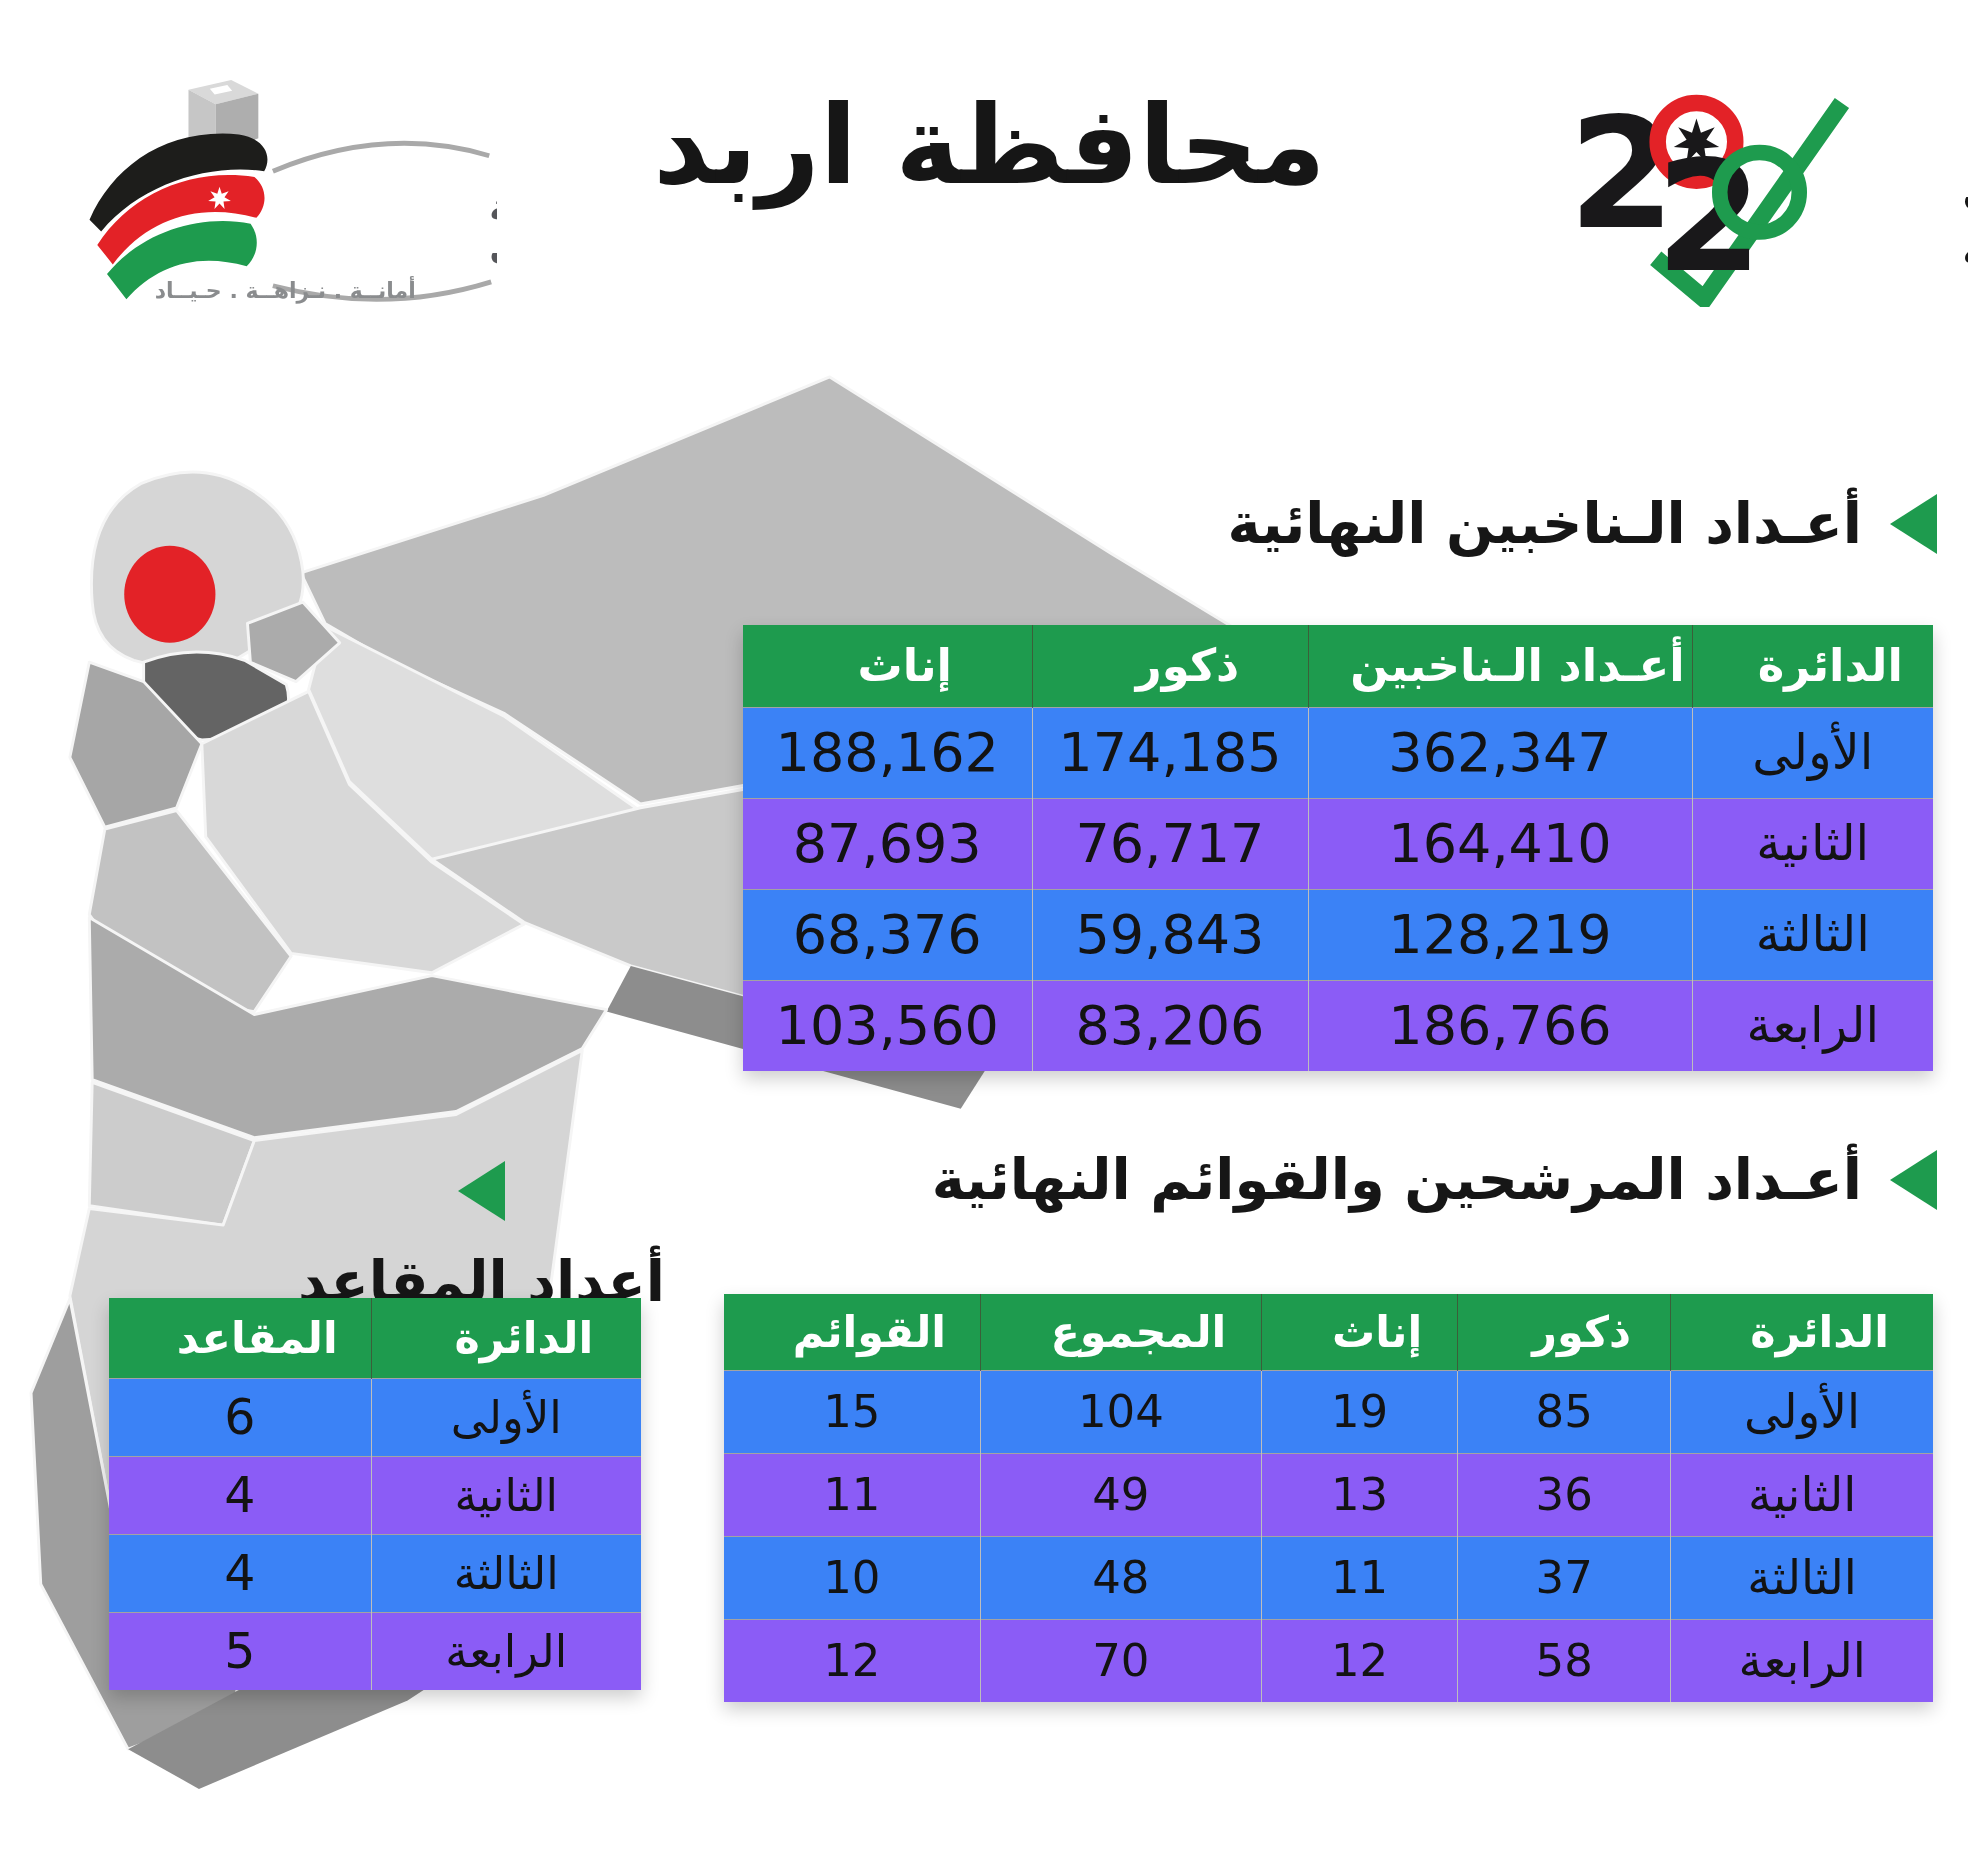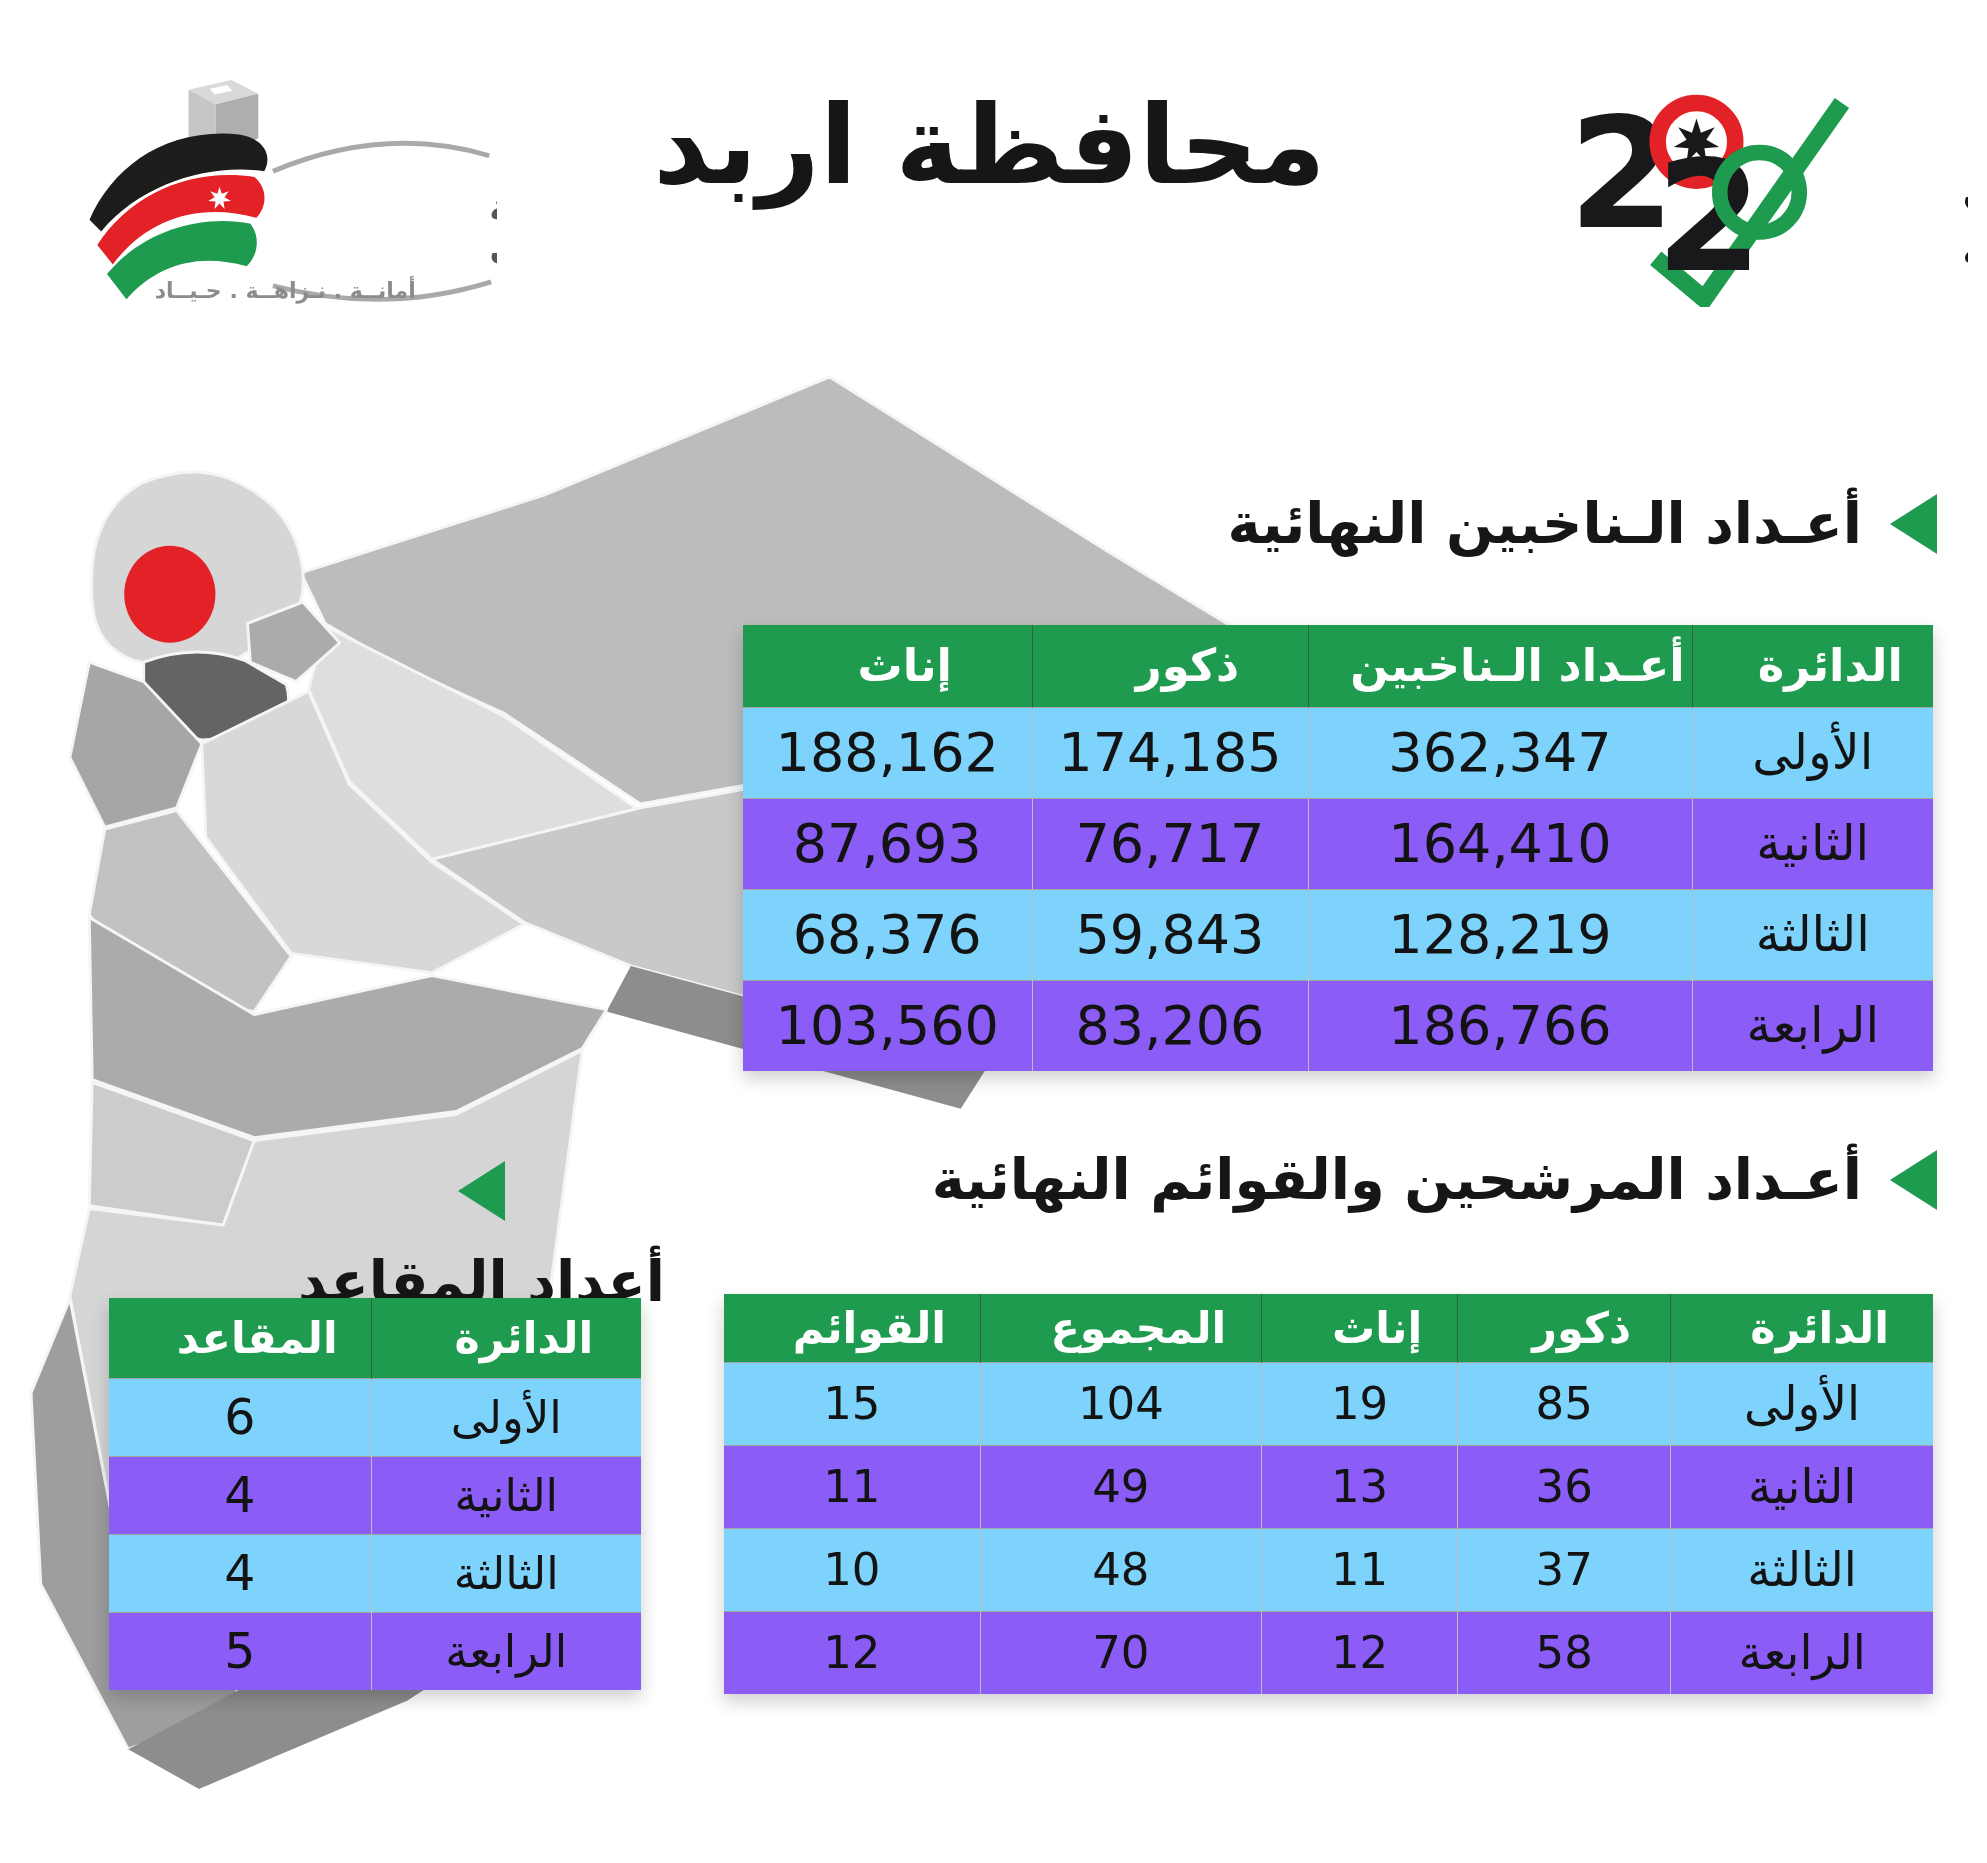--- a/index.html
+++ b/index.html
@@ -35,34 +35,34 @@
   }
   .sec .txt{ font-size:56px; font-weight:bold; color:#161616; white-space:nowrap; }
   .sec1{ top:491px;  right:50px; }
   .sec2{ top:1147px; right:50px; }
   .sec3{ top:1161px; right:1322px;flex-direction:column; }
 
   
   .table-wrap{ position:absolute; box-shadow:0 7.8px 17.5px rgba(0,0,0,0.20); background:#fff; }
   table{ border-collapse:collapse; table-layout:fixed; direction:rtl; width:100%; }
   th{ background:var(--green); color:#fff; font-weight:bold; text-align:center; vertical-align:middle;padding-left:36px; }
-  td{ text-align:center; vertical-align:middle; background:#7dd3fc; color:#131313; }
+  td{ text-align:center; vertical-align:middle; background:#3b82f6; color:#131313; }
   tr.alt td{ background:#8b5cf6; }
   td.dist{ font-weight:normal; }
   th:not(:last-child){ border-left:1.9px solid rgba(84,46,40,0.55); }
   td:not(:last-child){ border-left:1.9px solid #bdbdbd; }
   tbody tr td{ border-top:1.9px solid #a3a3a3; }
 
   .t1{ left:743px; top:625px;  width:1190px; }
   .t1 th{ height:82px; font-size:45px; }
   .t1 td{ height:91px; font-size:54px; }
   .t1 td.dist{ font-size:49px; }
 
   .t2{ left:724px; top:1294px; width:1209px; }
-  .t2 th{ height:68px; font-size:43px; }
+  .t2 th{ height:76px; font-size:43px; }
   .t2 td{ height:83px; font-size:45px; }
   .t2 td.dist{ font-size:47px; }
 
   .t3{ left:109px; top:1298px; width:532px; }
   .t3 th{ height:80px; font-size:43px; }
   .t3 td{ height:78px; font-size:49px; }
   .t3 td.dist{ font-size:45px; }
 
   svg text{ font-family:"DejaVu Sans", sans-serif; }
 </style>

